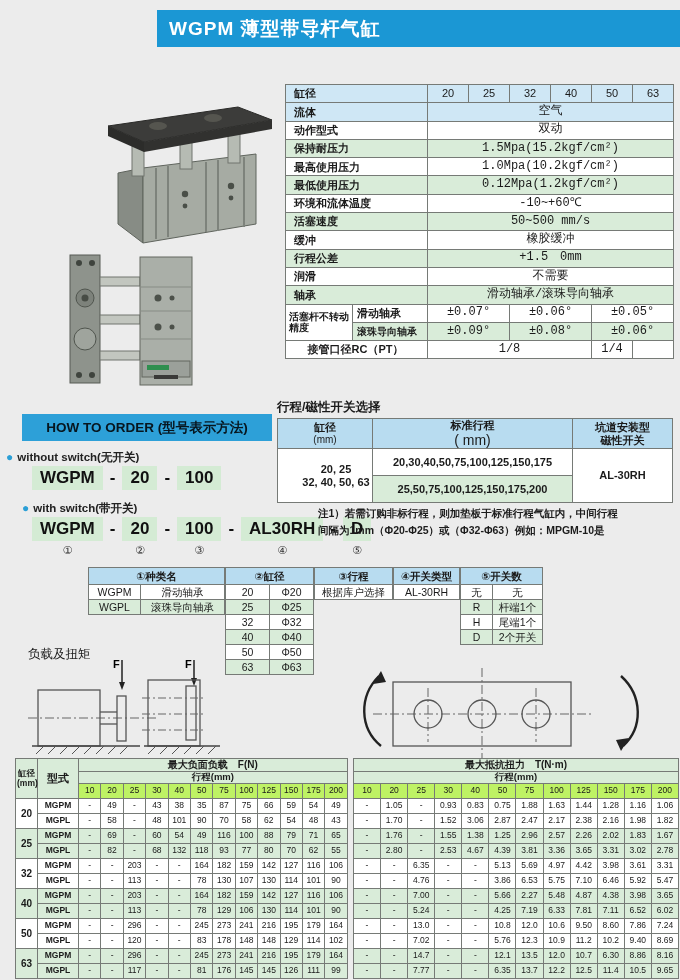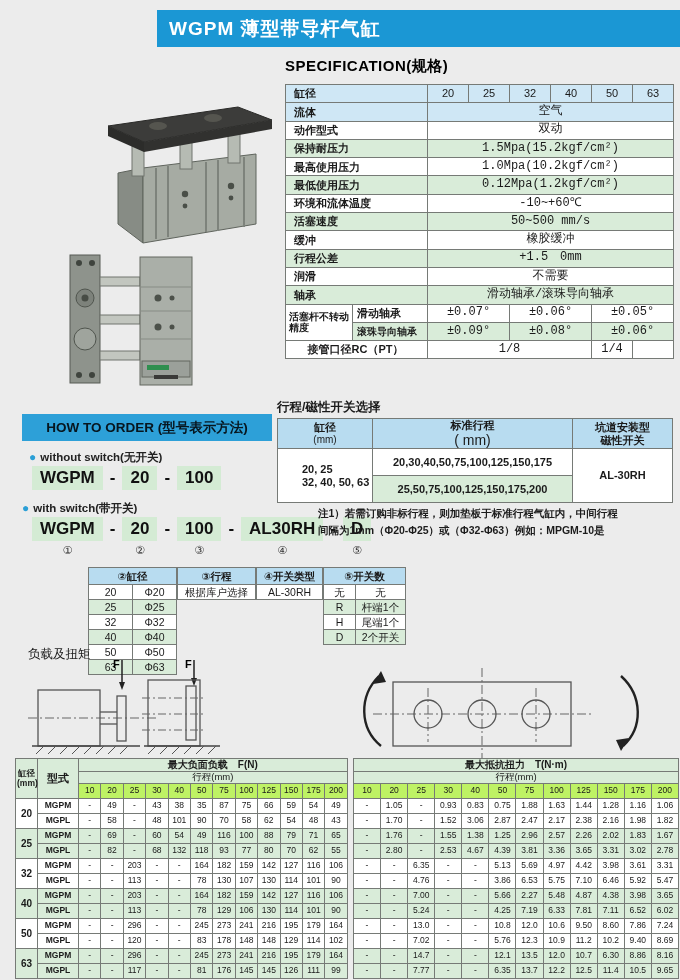--- a/index.html
+++ b/index.html
@@ -36,21 +36,21 @@
   .bd-wrap{left:88px;top:567px;display:flex;align-items:flex-start}
   .bd{font-size:10.5px;table-layout:fixed}
   .bd td{height:15px}
   .bd .hd{height:17px;font-weight:bold}
   .load-title{left:28px;top:646px;font-size:12.5px;font-weight:normal}
   svg text{font-family:"Liberation Sans","DejaVu Sans",sans-serif}
   table.ft{left:15px;top:758px;width:332px;font-size:8.5px;table-layout:fixed}
   table.tt{left:353px;top:758px;width:325px;font-size:8.5px;table-layout:fixed}
   table.ft td,table.tt td{height:15px;padding:0 1px}
   .h1{height:13px !important;font-weight:bold;font-size:10px}
-  .h2{height:12px !important;font-weight:normal;font-size:9.5px}
+  .h2{height:12px !important;font-weight:bold;font-size:9.5px}
   .corner{font-size:8.5px;font-weight:bold;line-height:1.1}
   .typehd{font-size:11px;font-weight:bold}
   .bore-cell{font-size:10px;font-weight:bold}
   .type-cell{font-weight:bold}
 </style>
 </head>
 <body>
 
 <div id="page">
 
@@ -100,21 +100,20 @@
     <line x1="78" y1="96" x2="130" y2="96" stroke="#878c85"></line>
     <circle cx="96" cy="55" r="3.5" fill="#4c514a"></circle>
       <circle cx="110" cy="55" r="2.5" fill="#4c514a"></circle>
     <circle cx="96" cy="84" r="3.5" fill="#4c514a"></circle>
       <circle cx="110" cy="84" r="2.5" fill="#4c514a"></circle>
     <rect x="80" y="118" width="48" height="16" fill="#9ba09a" stroke="#62675f"></rect>
     <rect x="85" y="122" width="22" height="5" fill="#2f8f4f"></rect>
     <rect x="92" y="132" width="24" height="4" fill="#3a3a38"></rect>
   </svg>
 
-  <div class="abs spec-title">SPECIFICATION(规格)</div>
   <table class="abs spec">
     <colgroup>
       <col style="width:67px">
         <col style="width:75px">
       <col style="width:41px">
         <col style="width:41px">
         <col style="width:41px">
       <col style="width:41px">
         <col style="width:41px">
         <col style="width:41px">
@@ -194,21 +193,21 @@
       <tr class="bg-white">
         <td class="lbl" colspan="2" style="text-align:center;padding-left:0">接管口径RC（PT）</td>
         <td colspan="4" class="serif">1/8</td>
         <td class="serif">1/4</td>
         <td></td>
       </tr>
     </tbody>
   </table>
 
   <div class="abs how-header">HOW TO ORDER (型号表示方法)</div>
-  <div class="abs bullet-line" style="left:29px;top:450px">
+  <div class="abs bullet-line" style="left:6px;top:450px">
     <span class="bullet">●</span><span>without switch(无开关)</span>
   </div>
   <div class="abs model-row" style="left:32px;top:466px" id="without-parts">
       <span class="mpart">
         <span class="mbox">WGPM</span>
       </span>
       <span class="dash">-</span>
       <span class="mpart">
         <span class="mbox">20</span>
       </span>
@@ -263,39 +262,60 @@
         <td class="bg-hblue hd">
           <div>标准行程</div>
             <div style="font-weight:normal;font-size:14px">( mm)</div>
         </td>
         <td class="bg-hblue hd">
           <div>坑道安装型</div>
             <div>磁性开关</div>
         </td>
       </tr>
       <tr>
-        <td rowspan="2" style="text-align:left;padding-left:24px">
+        <td rowspan="2" style="text-align:center;padding-left:24px">
           <div>20, 25</div>
             <div>32, 40, 50, 63</div>
         </td>
         <td>20,30,40,50,75,100,125,150,175</td>
         <td rowspan="2">AL-30RH</td>
       </tr>
       <tr>
         <td class="bg-green">25,50,75,100,125,150,175,200</td>
       </tr>
     </tbody>
   </table>
 
   <div class="abs note">
     <div>注1）若需订购非标行程，则加垫板于标准行程气缸内，中间行程</div>
     <div>间隔为1mm（Φ20-Φ25）或（Φ32-Φ63）例如：MPGM-10是</div>
   </div>
 
   <div class="abs bd-wrap">
+    <table class="bd">
+      <colgroup>
+          <col style="width:52px">
+          <col style="width:84px">
+        </colgroup>
+      <tbody>
+        <tr>
+            <td class="bg-hblue hd" colspan="2">①种类名</td>
+          </tr>
+      </tbody>
+      <tbody>
+          <tr class="bg-white">
+            <td>WGPM</td>
+            <td>滑动轴承</td>
+          </tr>
+          <tr class="bg-green">
+            <td>WGPL</td>
+            <td>滚珠导向轴承</td>
+          </tr>
+        </tbody>
+    </table>
     <table class="bd">
       <colgroup>
           <col style="width:44px">
           <col style="width:44px">
         </colgroup>
       <tbody>
         <tr>
             <td class="bg-hblue hd" colspan="2">②缸径</td>
           </tr>
       </tbody>

